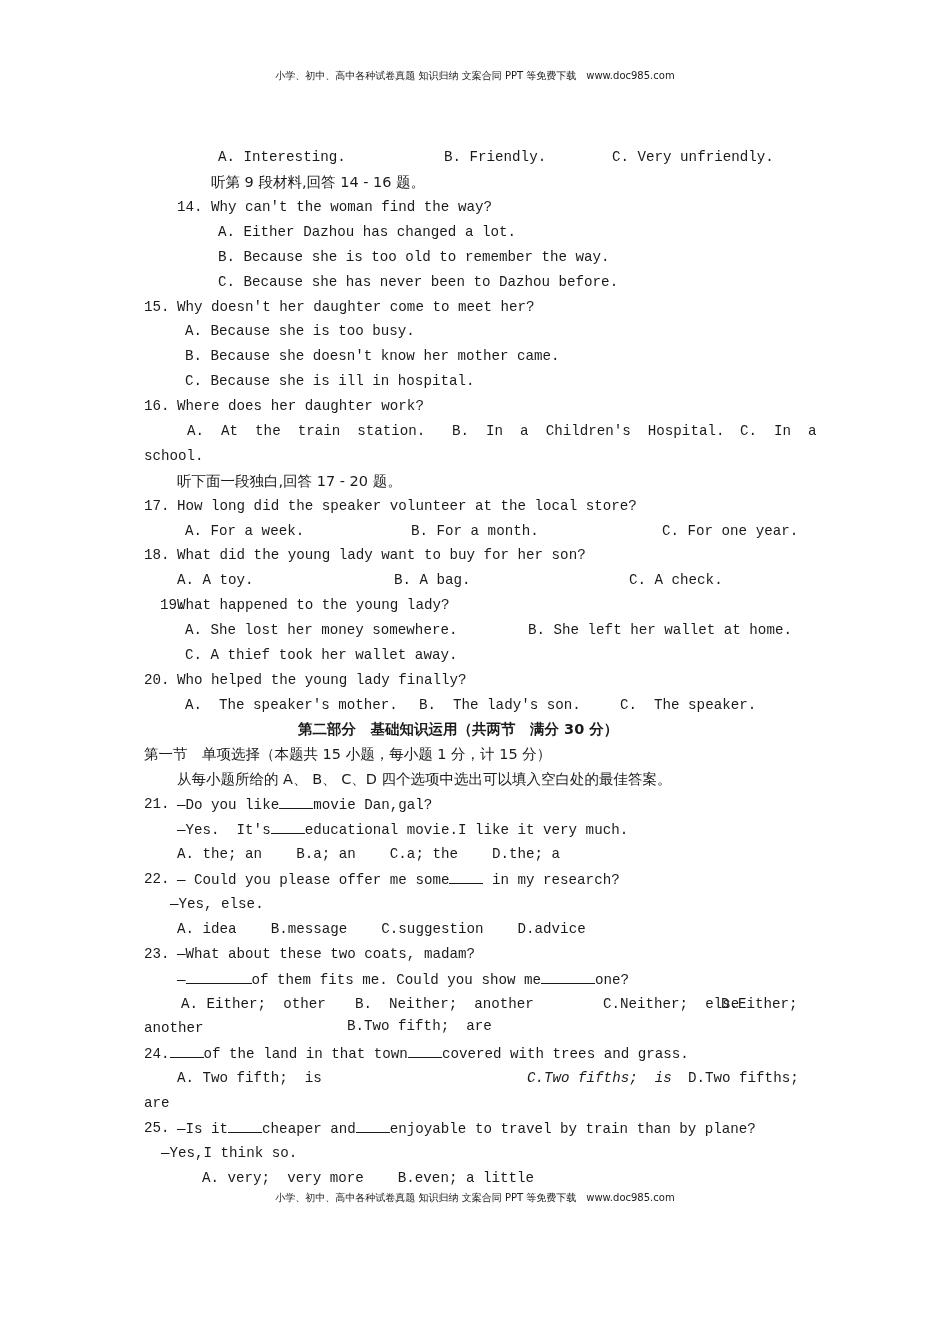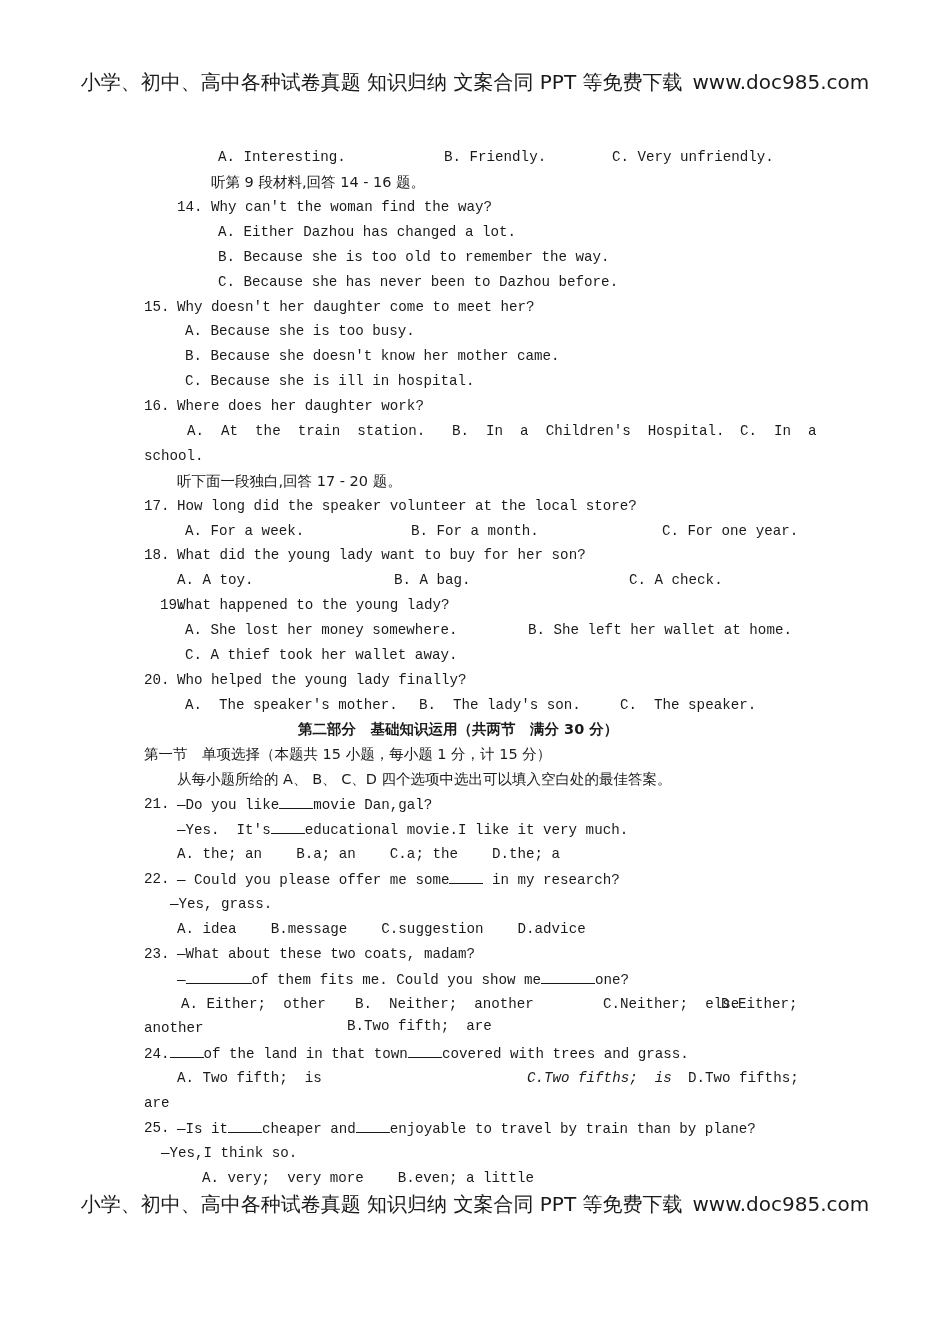--- a/index.html
+++ b/index.html
@@ -14,21 +14,21 @@
       overflow: hidden;
       color: #1a1a1a;
       font-family: "Liberation Mono", "DejaVu Sans Mono", monospace;
     }
     .page-header, .page-footer {
       position: absolute;
       left: 0;
       width: 950px;
       text-align: center;
       font-family: "DejaVu Sans", "Liberation Sans", sans-serif;
-      font-size: 20px;
+      font-size: 10px;
       color: #1a1a1a;
       letter-spacing: 0px;
     }
     .page-header { top: 69px; }
     .page-footer { top: 1191px; }
     .page-header .url, .page-footer .url { margin-left: 10px; }
 
     .line {
       position: absolute;
       white-space: pre;
@@ -114,21 +114,21 @@
 <div class="line cn" style="top:745px; left:144px;">第一节　单项选择（本题共 15 小题，每小题 1 分，计 15 分）</div>
 <div class="line cn" style="top:770px; left:177px;">从每小题所给的 A、 B、 C、D 四个选项中选出可以填入空白处的最佳答案。</div>
 
 <div class="line" style="top:795px; left:144px;">21.</div>
 <div class="line" style="top:795px; left:177px;"><span>—Do you like</span><span class="blank short"></span><span>movie Dan,gal?</span></div>
 <div class="line" style="top:820px; left:177px;"><span>—Yes.  It's</span><span class="blank short"></span><span>educational movie.I like it very much.</span></div>
 <div class="line" style="top:845px; left:177px;">A. the; an    B.a; an    C.a; the    D.the; a</div>
 
 <div class="line" style="top:870px; left:144px;">22.</div>
 <div class="line" style="top:870px; left:177px;"><span>— Could you please offer me some</span><span class="blank short"></span><span> in my research?</span></div>
-<div class="line" style="top:895px; left:170px;">—Yes, grass.</div>
+<div class="line" style="top:895px; left:170px;">—Yes, else.</div>
 <div class="line" style="top:920px; left:177px;">A. idea    B.message    C.suggestion    D.advice</div>
 
 <div class="line" style="top:945px; left:144px;">23.</div>
 <div class="line" style="top:945px; left:177px;">—What about these two coats, madam?</div>
 <div class="line" style="top:970px; left:177px;"><span>—</span><span class="blank long"></span><span>of them fits me. Could you show me</span><span class="blank mid"></span><span>one?</span></div>
 <div class="line" style="top:995px; left:181px;">A. Either;  other</div>
 <div class="line" style="top:995px; left:355px;">B.  Neither;  another</div>
 <div class="line" style="top:995px; left:556px;margin-left:47px;">C.Neither;  else</div>
 <div class="line" style="top:995px; left:721px;">D.Either;</div>
 <div class="line" style="top:1019px; left:144px;">another</div>

